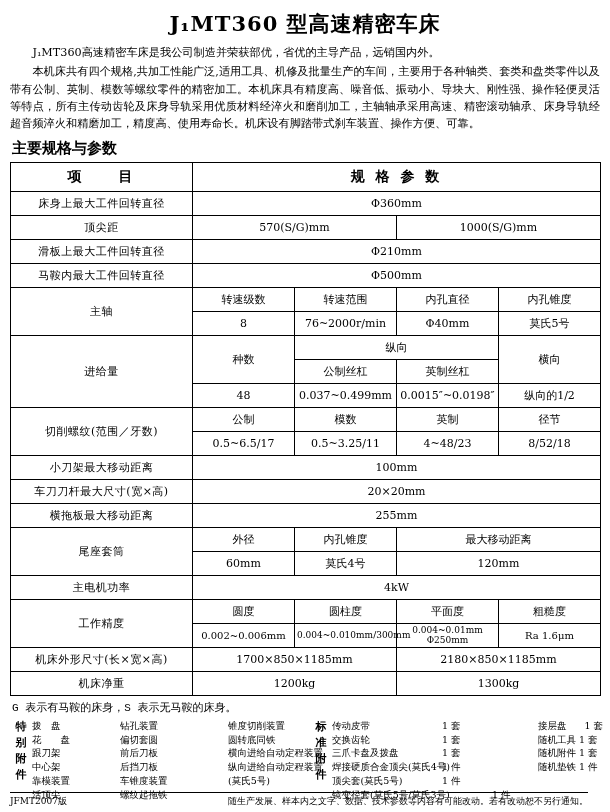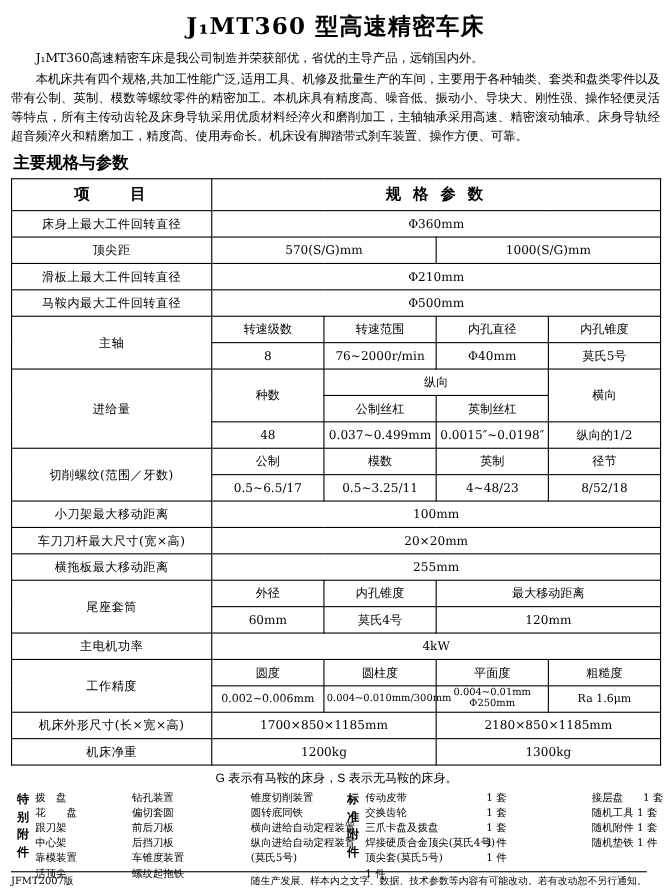--- a/index.html
+++ b/index.html
@@ -57,23 +57,22 @@
     letter-spacing:3px;
   }
   td.label{
     text-align:left;
     padding-left:8px;
     letter-spacing:0.5px;
   }
   .spacedlabel{letter-spacing:2px;}
   .footnote{
     font-size:11px;
-    font-family:Liberation Sans, sans-serif;
+    font-family:Liberation Mono, monospace;
     margin:4px 0 4px 2px;
-    text-align:center;
   }
   .acc-wrap{
     display:flex;
     width:590px;
     font-size:9.5px;
     font-family:"DejaVu Serif","Liberation Serif",serif;
     line-height:1.45;
   }
   .acc-col{display:flex;}
   .acc-left{width:300px;}
@@ -323,20 +322,21 @@
         <div class="acc-row">
           <span class="acc-r-a">焊接硬质合金顶尖(莫氏4号)</span>
           <span class="acc-r-b">1 件</span>
           <span class="acc-r-c">随机垫铁 1 件</span>
         </div>
         <div class="acc-row">
           <span class="acc-r-a">顶尖套(莫氏5号)</span>
           <span class="acc-r-b">1 件</span>
         </div>
         <div class="acc-row">
+          <span class="acc-r-a" style="width:160px">镜变径套(莫氏5号/莫氏3号)</span>
           <span class="acc-r-b">1 件</span>
         </div>
       </div>
     </div>
 
   </div>
 
 </div>
 
 <div class="footer">

